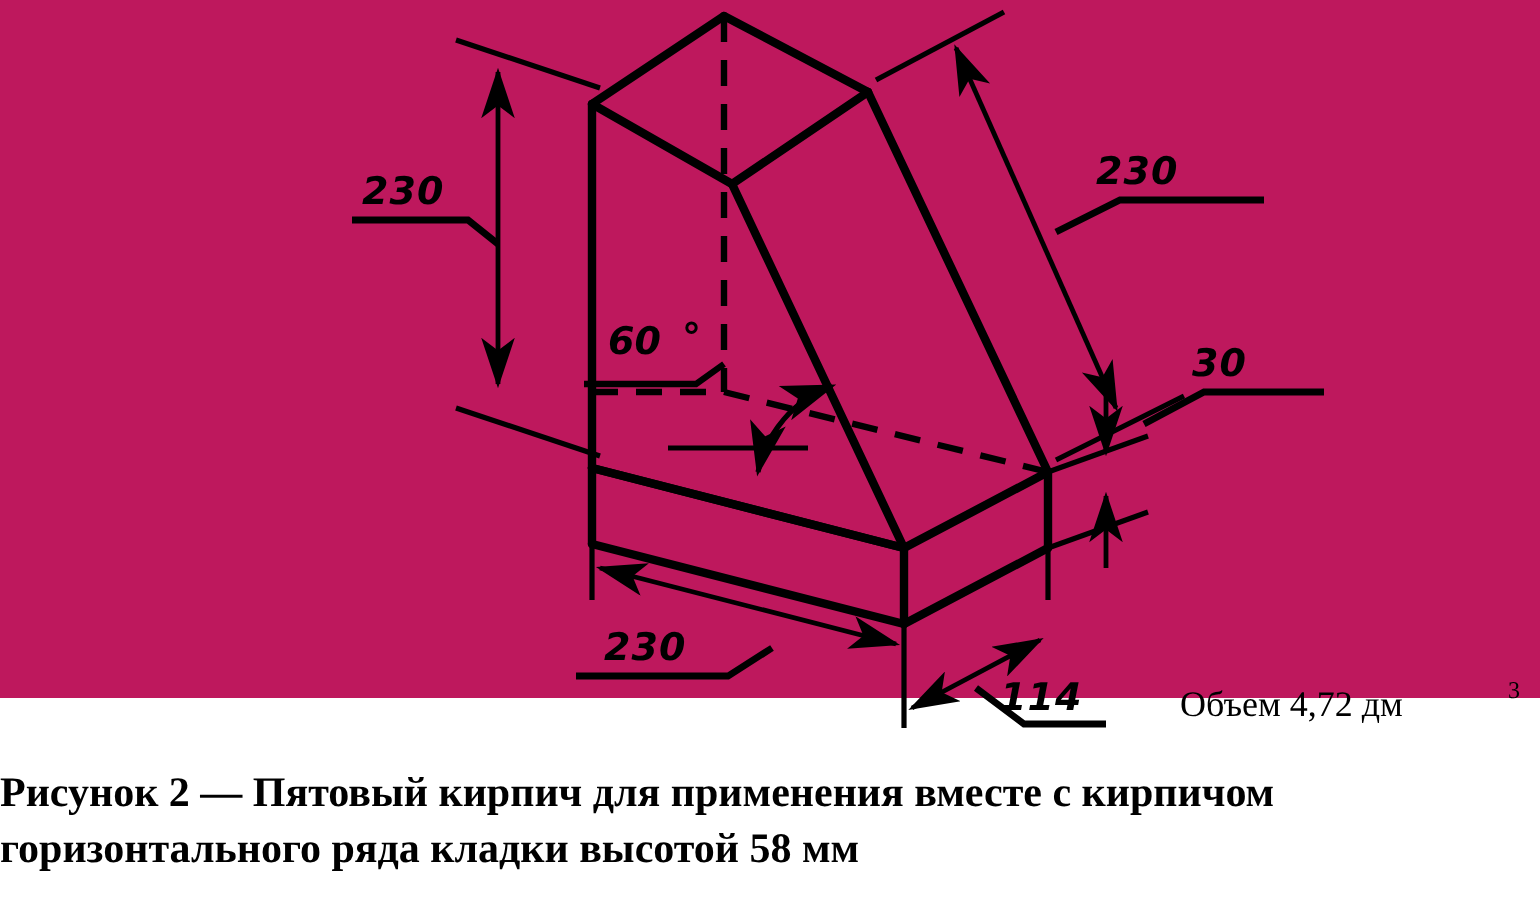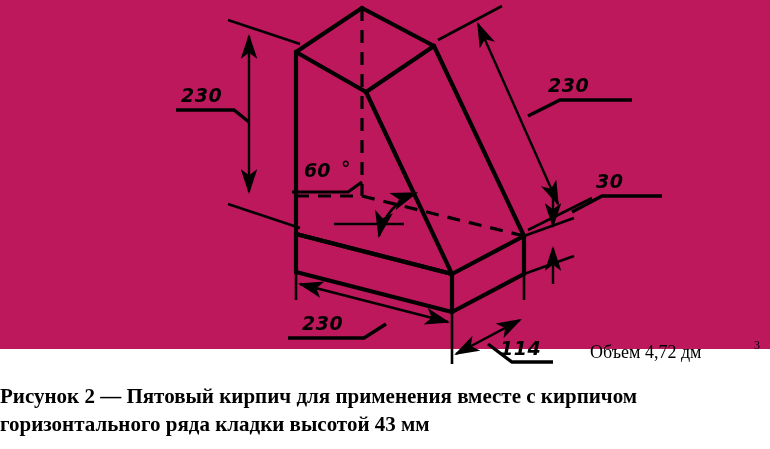--- a/index.html
+++ b/index.html
@@ -170,16 +170,16 @@
     </g>
     <text class="deg-text" x="304" y="177">60</text>
     <text class="deg-text" x="341" y="175">°</text>
 
     <text class="volume-text" x="590" y="358">Объем 4,72 дм</text>
     <text class="volume-sup" x="754" y="349">3</text>
   </svg>
 
   <div id="caption">
     <span class="cap-line">Рисунок 2 — Пятовый кирпич для применения вместе с кирпичом</span>
-    <span class="cap-line">горизонтального ряда кладки высотой 43 мм</span>
+    <span class="cap-line">горизонтального ряда кладки высотой 58 мм</span>
   </div>
 
 </div>
 
 </body></html>

